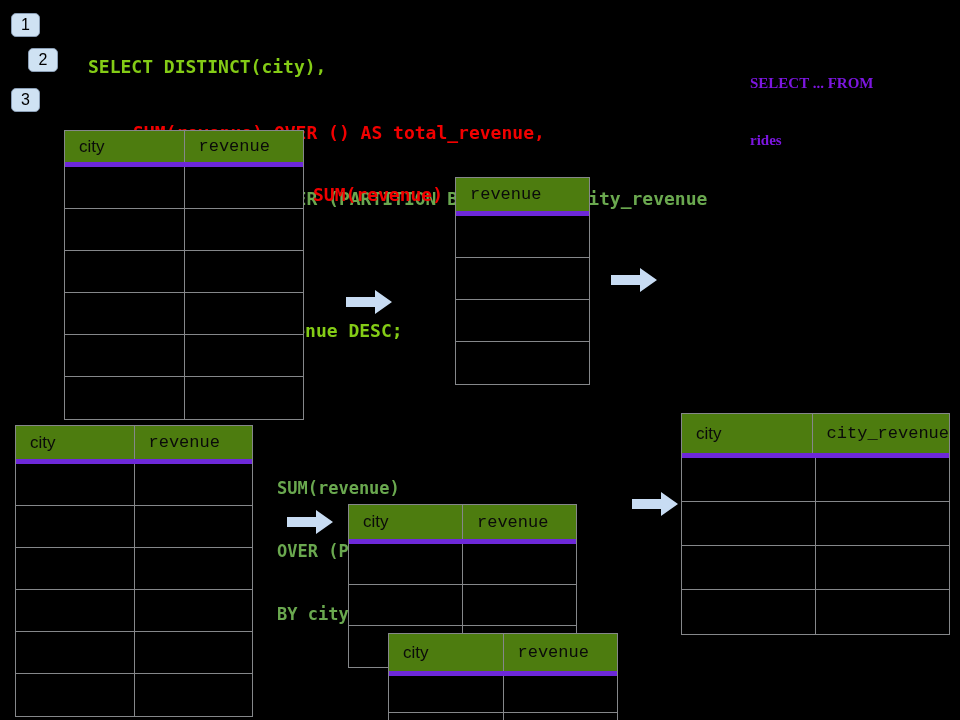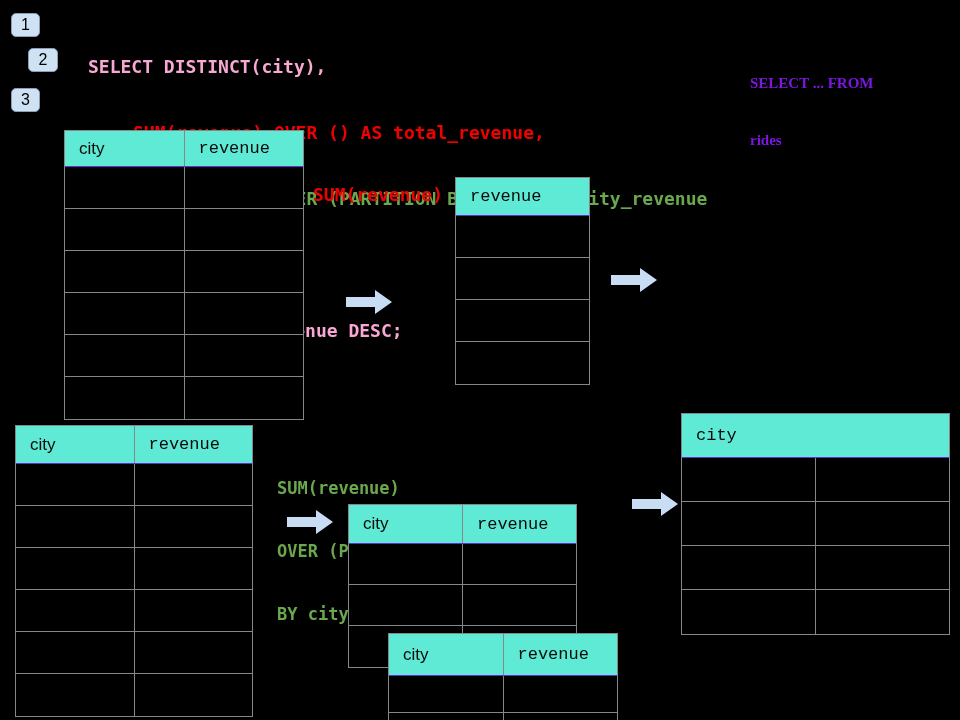--- a/index.html
+++ b/index.html
@@ -6,37 +6,37 @@
   html,body { background:#000; }
   .canvas {
     position:relative; width:960px; height:720px; background:#000;
     overflow:hidden; font-family:"Liberation Sans", sans-serif;
   }
   
   .mono { font-family:"DejaVu Sans Mono","Liberation Mono",monospace; font-weight:bold; white-space:pre; }
   .main-code { position:absolute; left:88px; top:12px; font-size:18px; line-height:22px; }
   .ind-1 { margin-left:22px; }
   .ind-2 { margin-left:45px; }
-  .c-purple { color:#f9a8d4; }
+  .c-purple { color:#84cc16; }
   .c-red    { color:#f20000; }
   .c-green  { color:#6aa84f; }
   .side-note { position:absolute; left:750px; top:36px; font-size:15px; line-height:19px; color:#7c16e0;font-family:Liberation Serif, serif; }
   .label-red   { position:absolute; left:313px; top:140px; font-size:18px; line-height:22px; color:#f20000; }
   .label-green { position:absolute; left:277px; top:436px; font-size:17px; line-height:21px; color:#6aa84f; }
   
   .badge {
     position:absolute; background:#cfe2f3; border:1px solid #8a9eb5; border-radius:5px;
     color:#000; font-size:16px; display:flex; align-items:center; justify-content:center;
   }
   .b1 { left:11px; top:13px; width:29px; height:24px; }
   .b2 { left:28px; top:48px; width:30px; height:24px; }
   .b3 { left:11px; top:88px; width:29px; height:24px; }
   
   .tbl { position:absolute; background:#000; border:1px solid #85878a; }
-  .thead { display:flex; background:#5eead4; border-bottom:1px solid #6d28d9; }
+  .thead { display:flex; background:#4d7c0f; border-bottom:5px solid #6d28d9; }
   .th { flex:1; padding-left:14px; font-size:17px; color:#0a0a0a; display:flex; align-items:center; border-right:1px solid #85878a; }
   .th:last-child { border-right:none;font-family:Liberation Mono, monospace; }
   .trow { display:flex; border-bottom:1px solid #85878a; }
   .trow:last-child { border-bottom:none; }
   .td { flex:1; border-right:1px solid #85878a; }
   .td:last-child { border-right:none; }
 
   .t1 { left:64px;  top:130px; width:240px; }  .t1 .thead{height:36px;} .t1 .trow{height:42px;}
   .t2 { left:455px; top:177px; width:135px; }  .t2 .thead{height:38px;} .t2 .trow{height:42px;}
   .t3 { left:15px;  top:425px; width:238px; }  .t3 .thead{height:38px;} .t3 .trow{height:42px;}
@@ -217,20 +217,21 @@
 
   <div class="arrow a4">
     <svg viewBox="0 0 46 24">
         <path d="M0 7 H29 V0 L46 12 L29 24 V17 H0 Z" fill="#c8dcf3"></path>
       </svg>
   </div>
 
   <div class="tbl t6">
     <div class="thead">
       <div class="th">city</div>
+      <div class="th">city_revenue</div>
     </div>
     <div class="trow">
         <div class="td"></div>
         <div class="td"></div>
       </div>
     <div class="trow">
         <div class="td"></div>
         <div class="td"></div>
       </div>
     <div class="trow">

